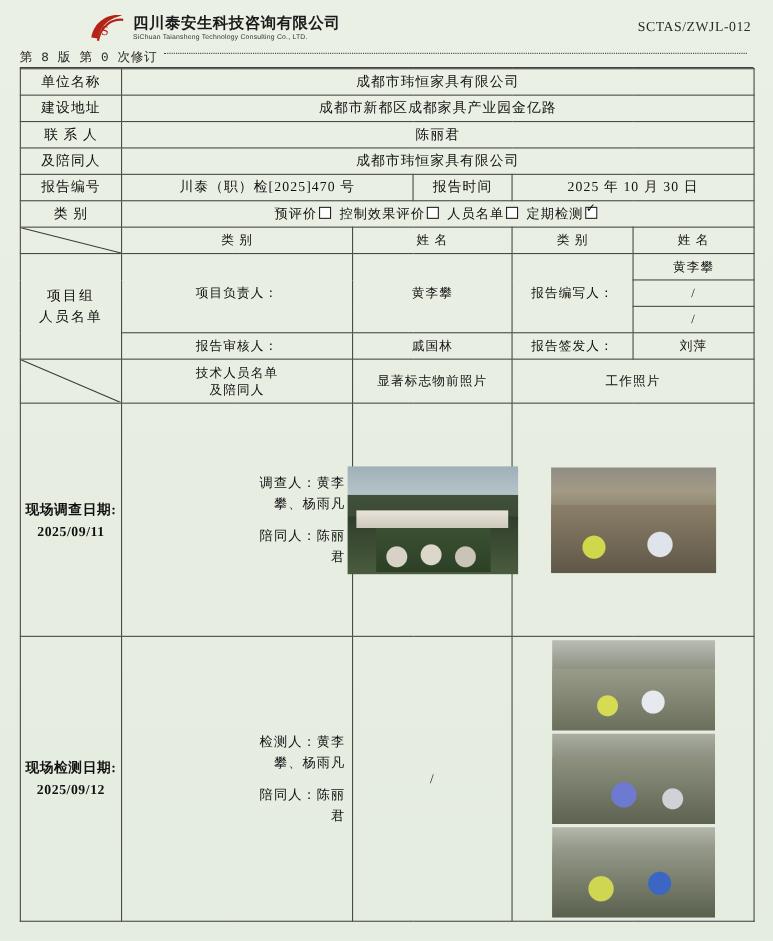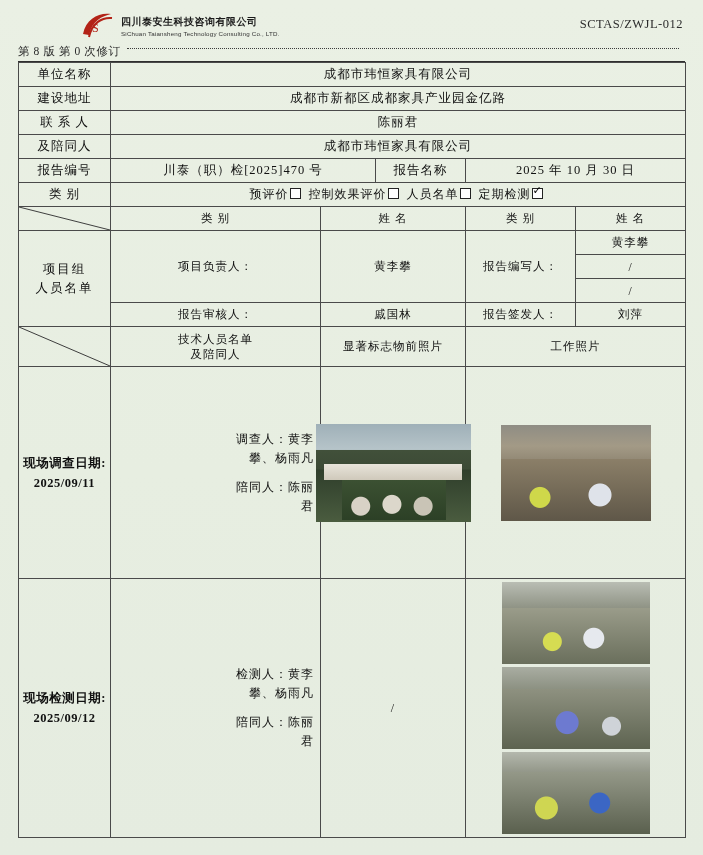--- a/index.html
+++ b/index.html
@@ -38,21 +38,21 @@
   .logo-mark {
     width: 34px;
     height: 30px;
     position: relative;
     flex: 0 0 auto;
   }
   .logo-mark svg { display:block; }
   .logo-txt-cn {
     font-family: "Liberation Serif", serif;
     font-weight: bold;
-    font-size: 10px;
+    font-size: 14px;
     letter-spacing: 0.5px;
     color: #1a1a1a;
     line-height: 17px;
   }
   .logo-txt-en {
     font-family: "Liberation Sans", sans-serif;
     font-size: 6.2px;
     letter-spacing: 0.2px;
     color: #333;
     line-height: 8px;
@@ -71,20 +71,21 @@
     align-items: center;
     font-size: 11.5px;
     color: #2b2b2b;
     margin-top: 1px;
     height: 16px;
   }
   .hdr-rule .left,
   .hdr-rule .right {
     white-space: nowrap;
     letter-spacing: 0.6px;
+    font-family: Liberation Mono, monospace;
   }
   .hdr-rule .dots {
     flex: 1 1 auto;
     border-bottom: 1.5px dotted #3b3b3b;
     margin: 0 6px;
     transform: translateY(-3px);
   }
   .hdr-line {
     border-bottom: 1.2px solid #2f2f2f;
     margin-top: 2px;
@@ -319,21 +320,21 @@
       <td class="lbl">联 系 人</td>
       <td class="val" colspan="6">陈丽君</td>
     </tr>
     <tr>
       <td class="lbl">及陪同人</td>
       <td class="val" colspan="6">成都市玮恒家具有限公司</td>
     </tr>
     <tr>
       <td class="lbl">报告编号</td>
       <td class="val" colspan="3">川泰（职）检[2025]470 号</td>
-      <td class="lbl">报告名称</td>
+      <td class="lbl">报告时间</td>
       <td class="val" colspan="2">2025 年 10 月 30 日</td>
     </tr>
     <tr>
       <td class="lbl">类     别</td>
       <td class="cat-line" colspan="6">
         <span class="opt"><span>预评价</span><span class="chk"></span></span>
         <span class="opt"><span>控制效果评价</span><span class="chk"></span></span>
         <span class="opt"><span>人员名单</span><span class="chk"></span></span>
         <span class="opt"><span>定期检测</span><span class="chk checked"></span></span>
       </td>

